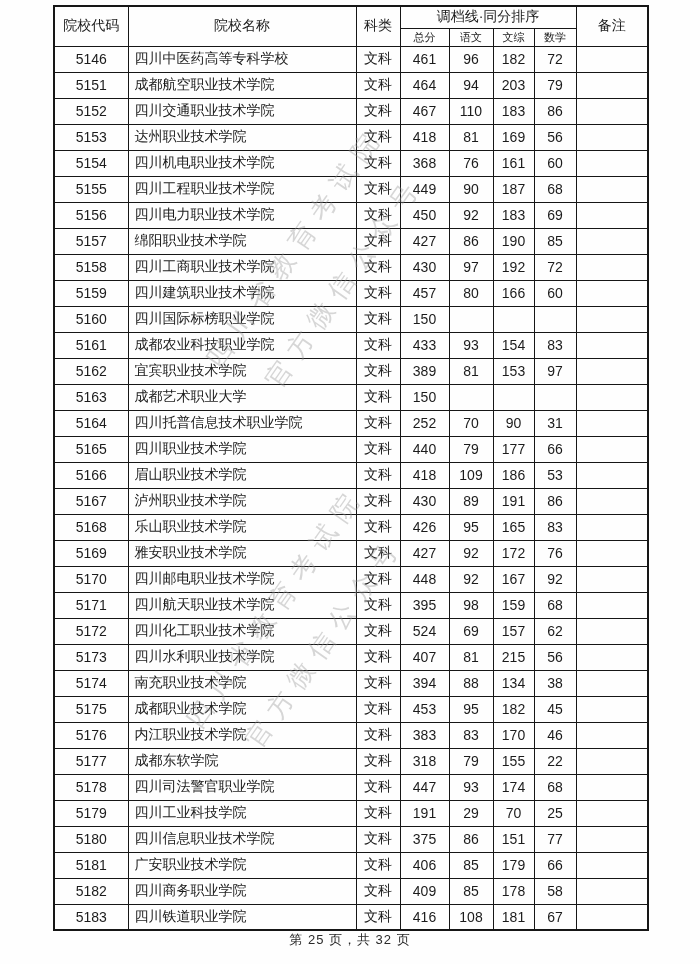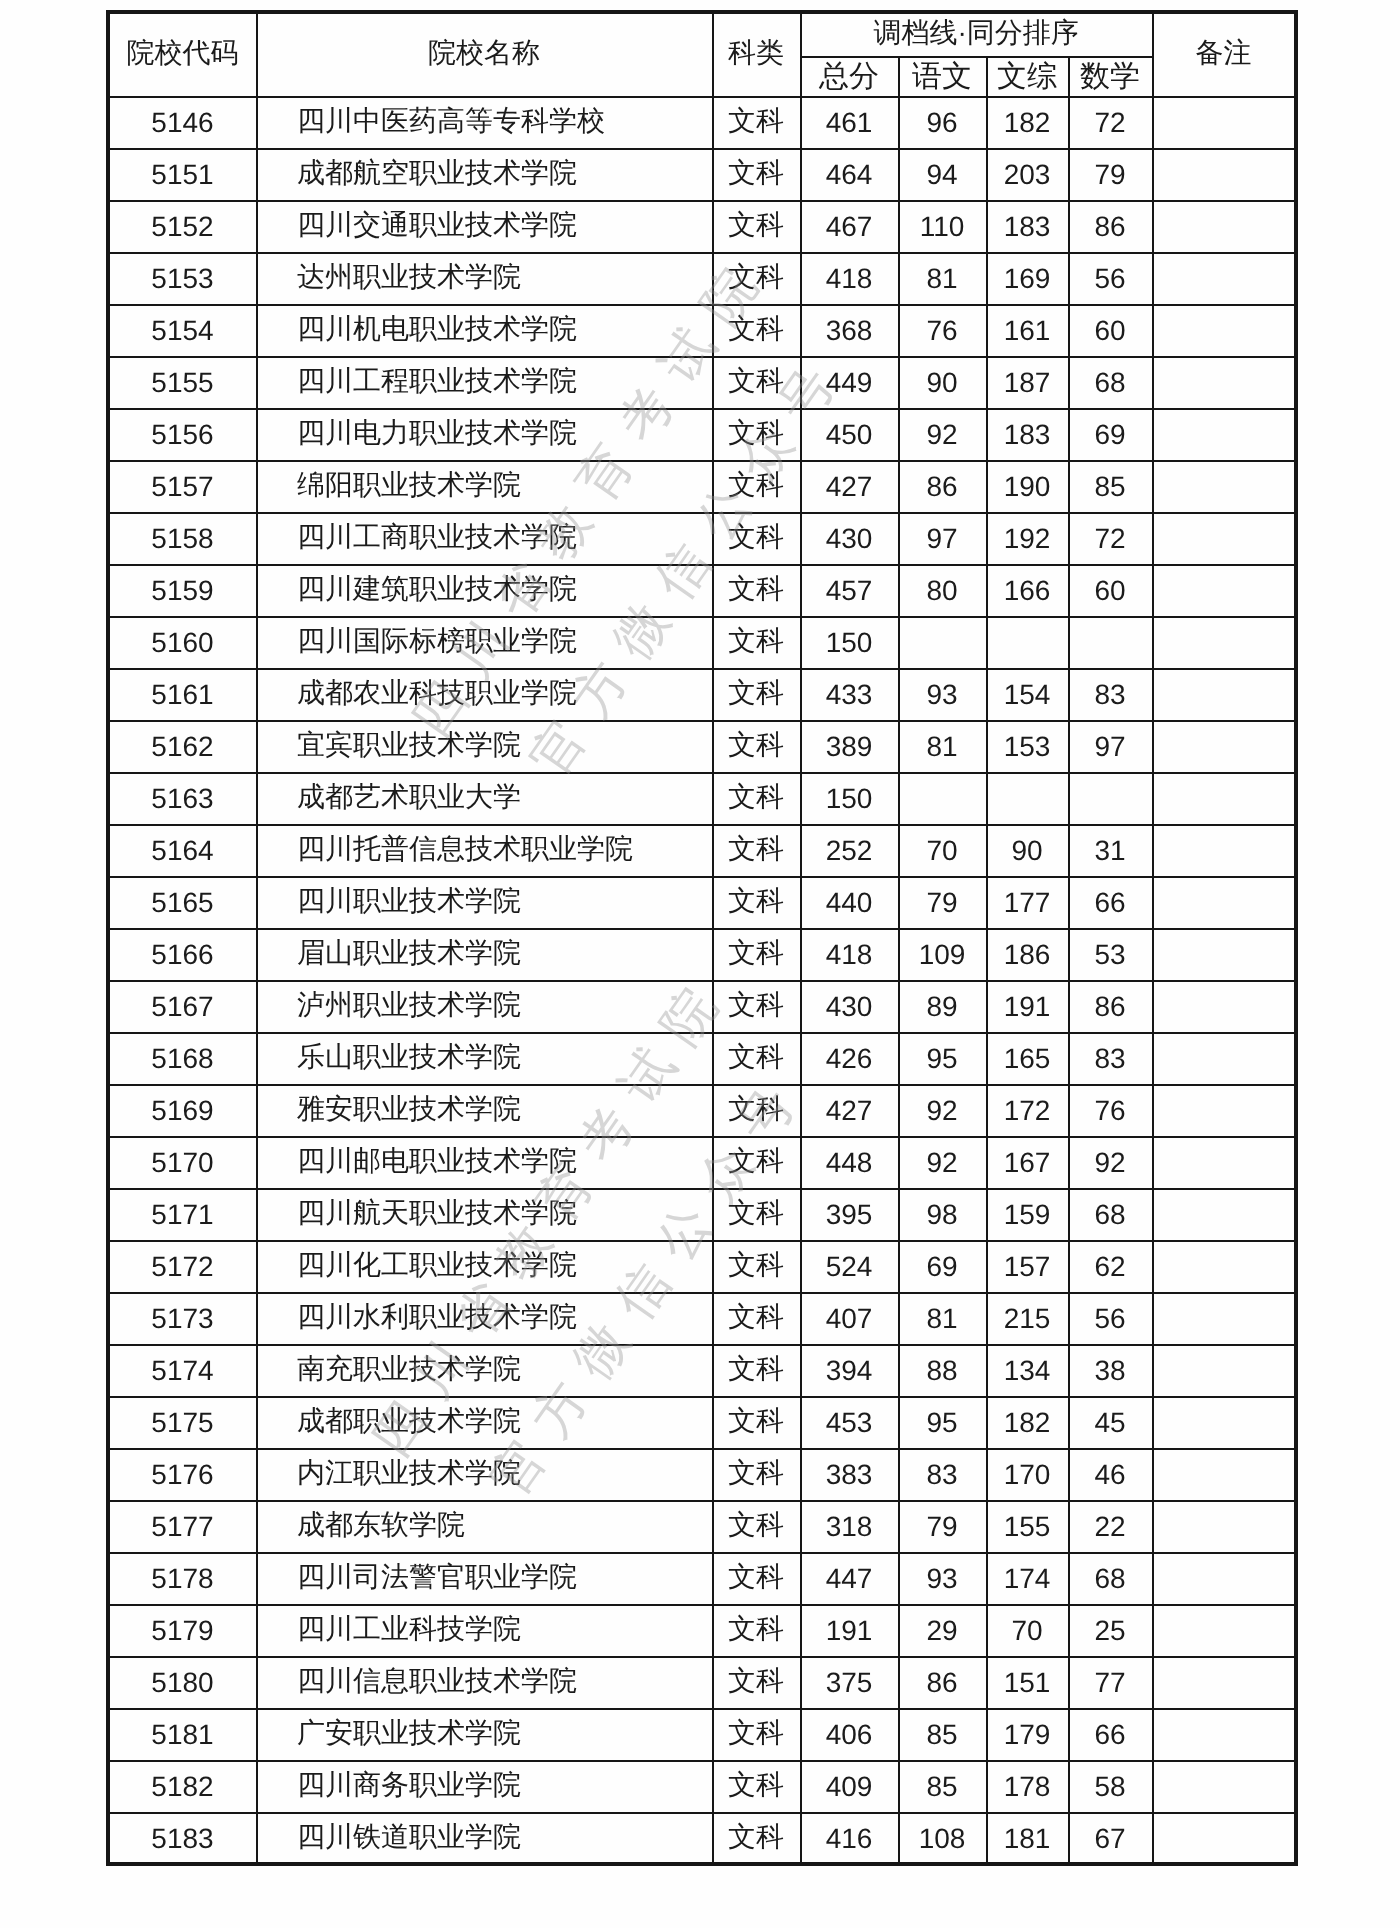--- a/index.html
+++ b/index.html
@@ -47,25 +47,25 @@
     font-size: 14px;
     text-align: center;
     overflow: hidden;
     white-space: nowrap;
     box-sizing: border-box;
   }
   table.score-table {
     border: 2px solid #161616;
   }
   thead tr.h1 th { height: 22px; font-size: 14px; }
-  thead tr.h2 th { height: 18px; font-size: 15px; }
+  thead tr.h2 th { height: 18px; font-size: 11px; }
   tbody td { height: 26px; }
   td.col-name {
     text-align: left;
-    padding-left: 20px;
+    padding-left: 6px;
   }
   .footer {
     position: absolute;
     left: 0;
     top: 931px;
     width: 100%;
     text-align: center;
     font-size: 13px;
     color: #2a2a2a;
     letter-spacing: 1px;
@@ -448,14 +448,15 @@
           <td class="col-category">文科</td>
           <td class="col-total">416</td>
           <td class="col-chinese">108</td>
           <td class="col-comprehensive">181</td>
           <td class="col-math">67</td>
           <td class="col-remark"></td>
         </tr>
       </tbody>
   </table>
 
+  <div class="footer">第 25 页，共 32 页</div>
 
 </div>
 
 </body></html>

